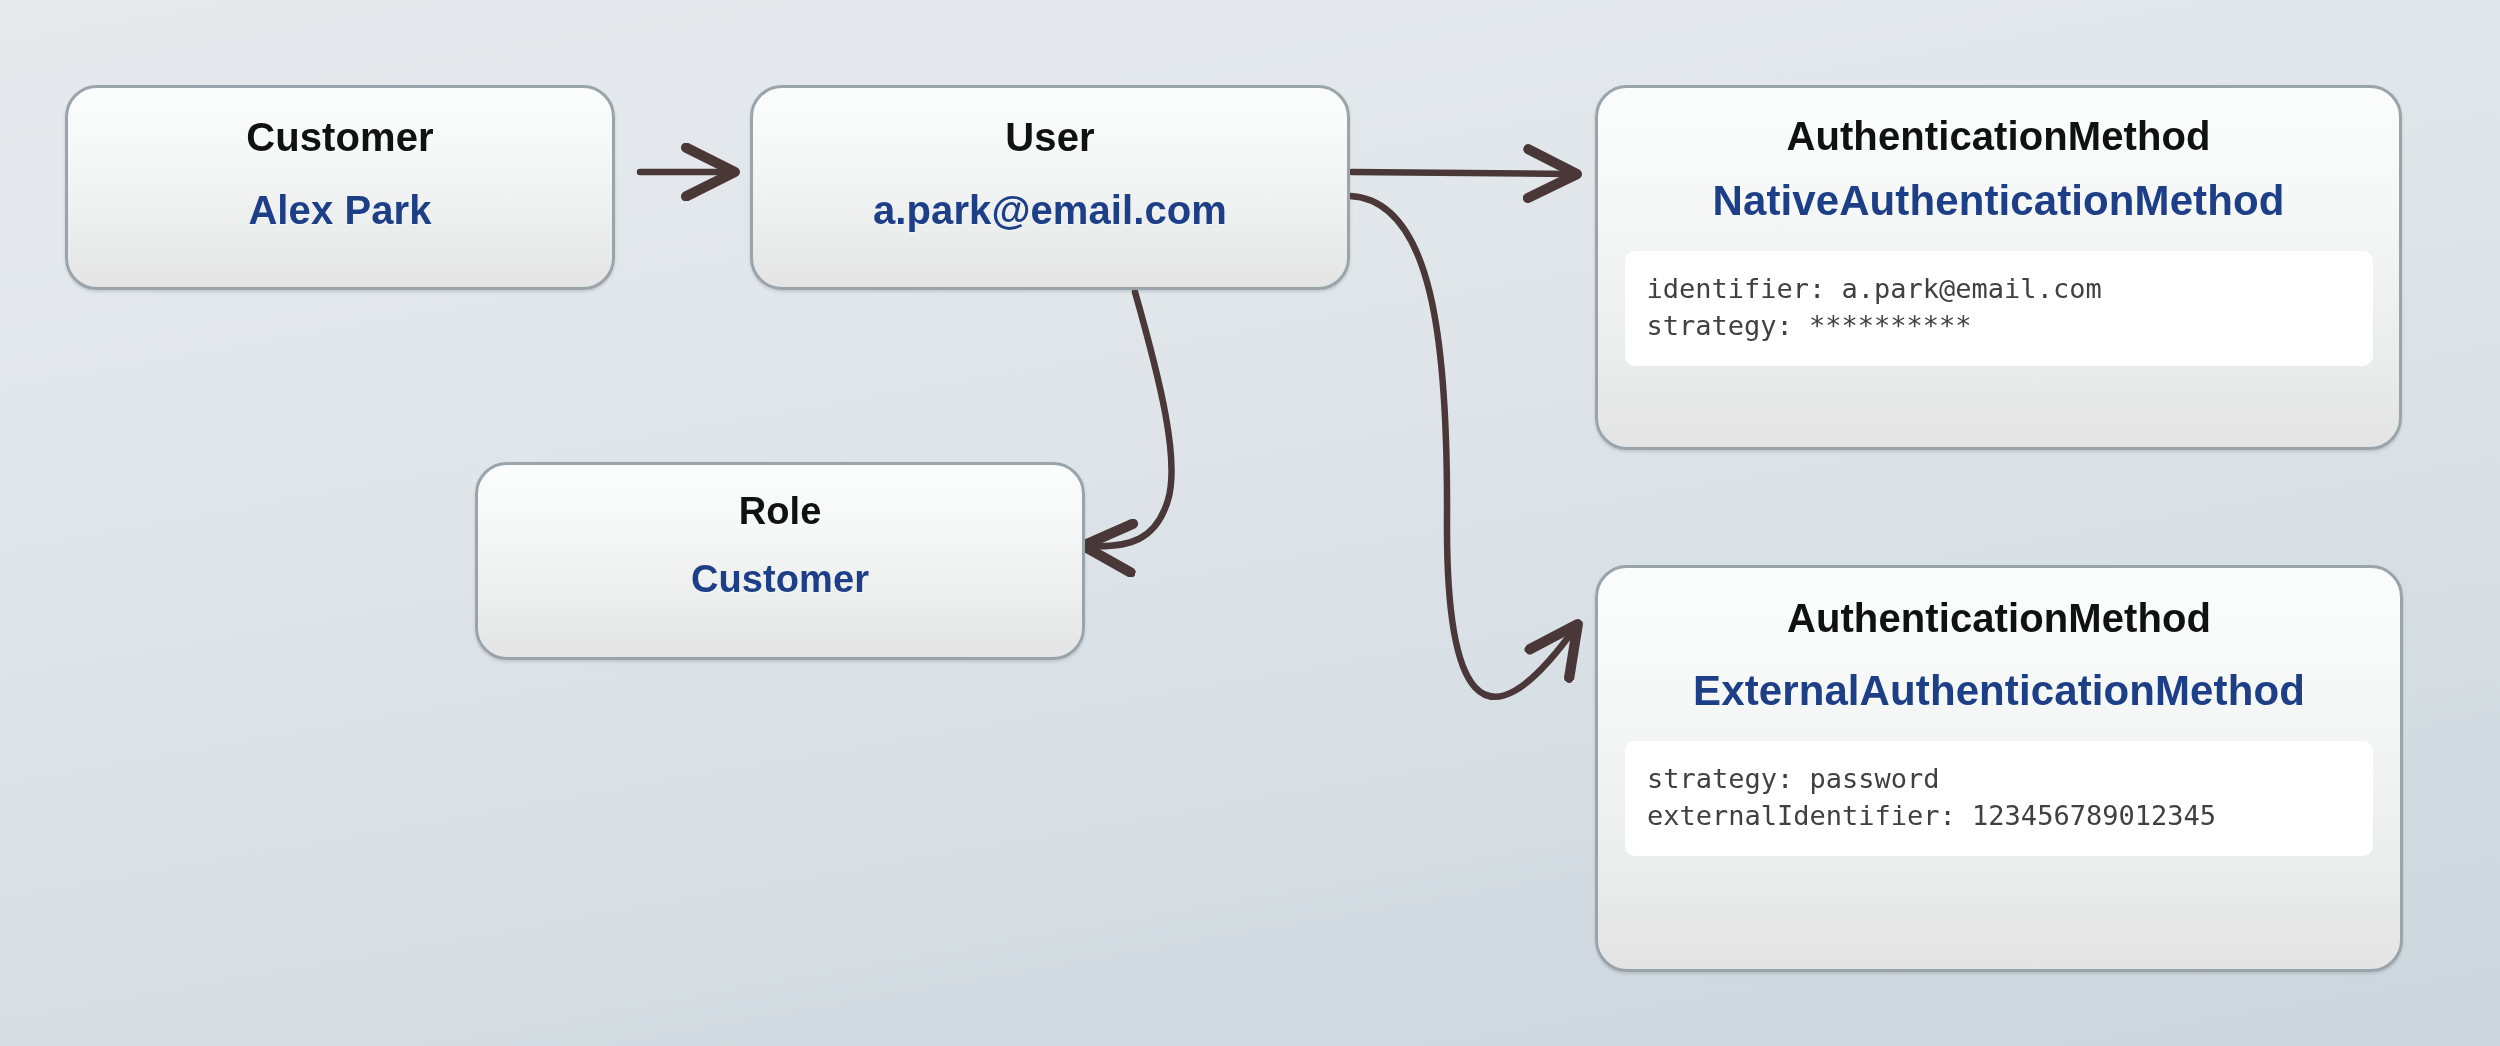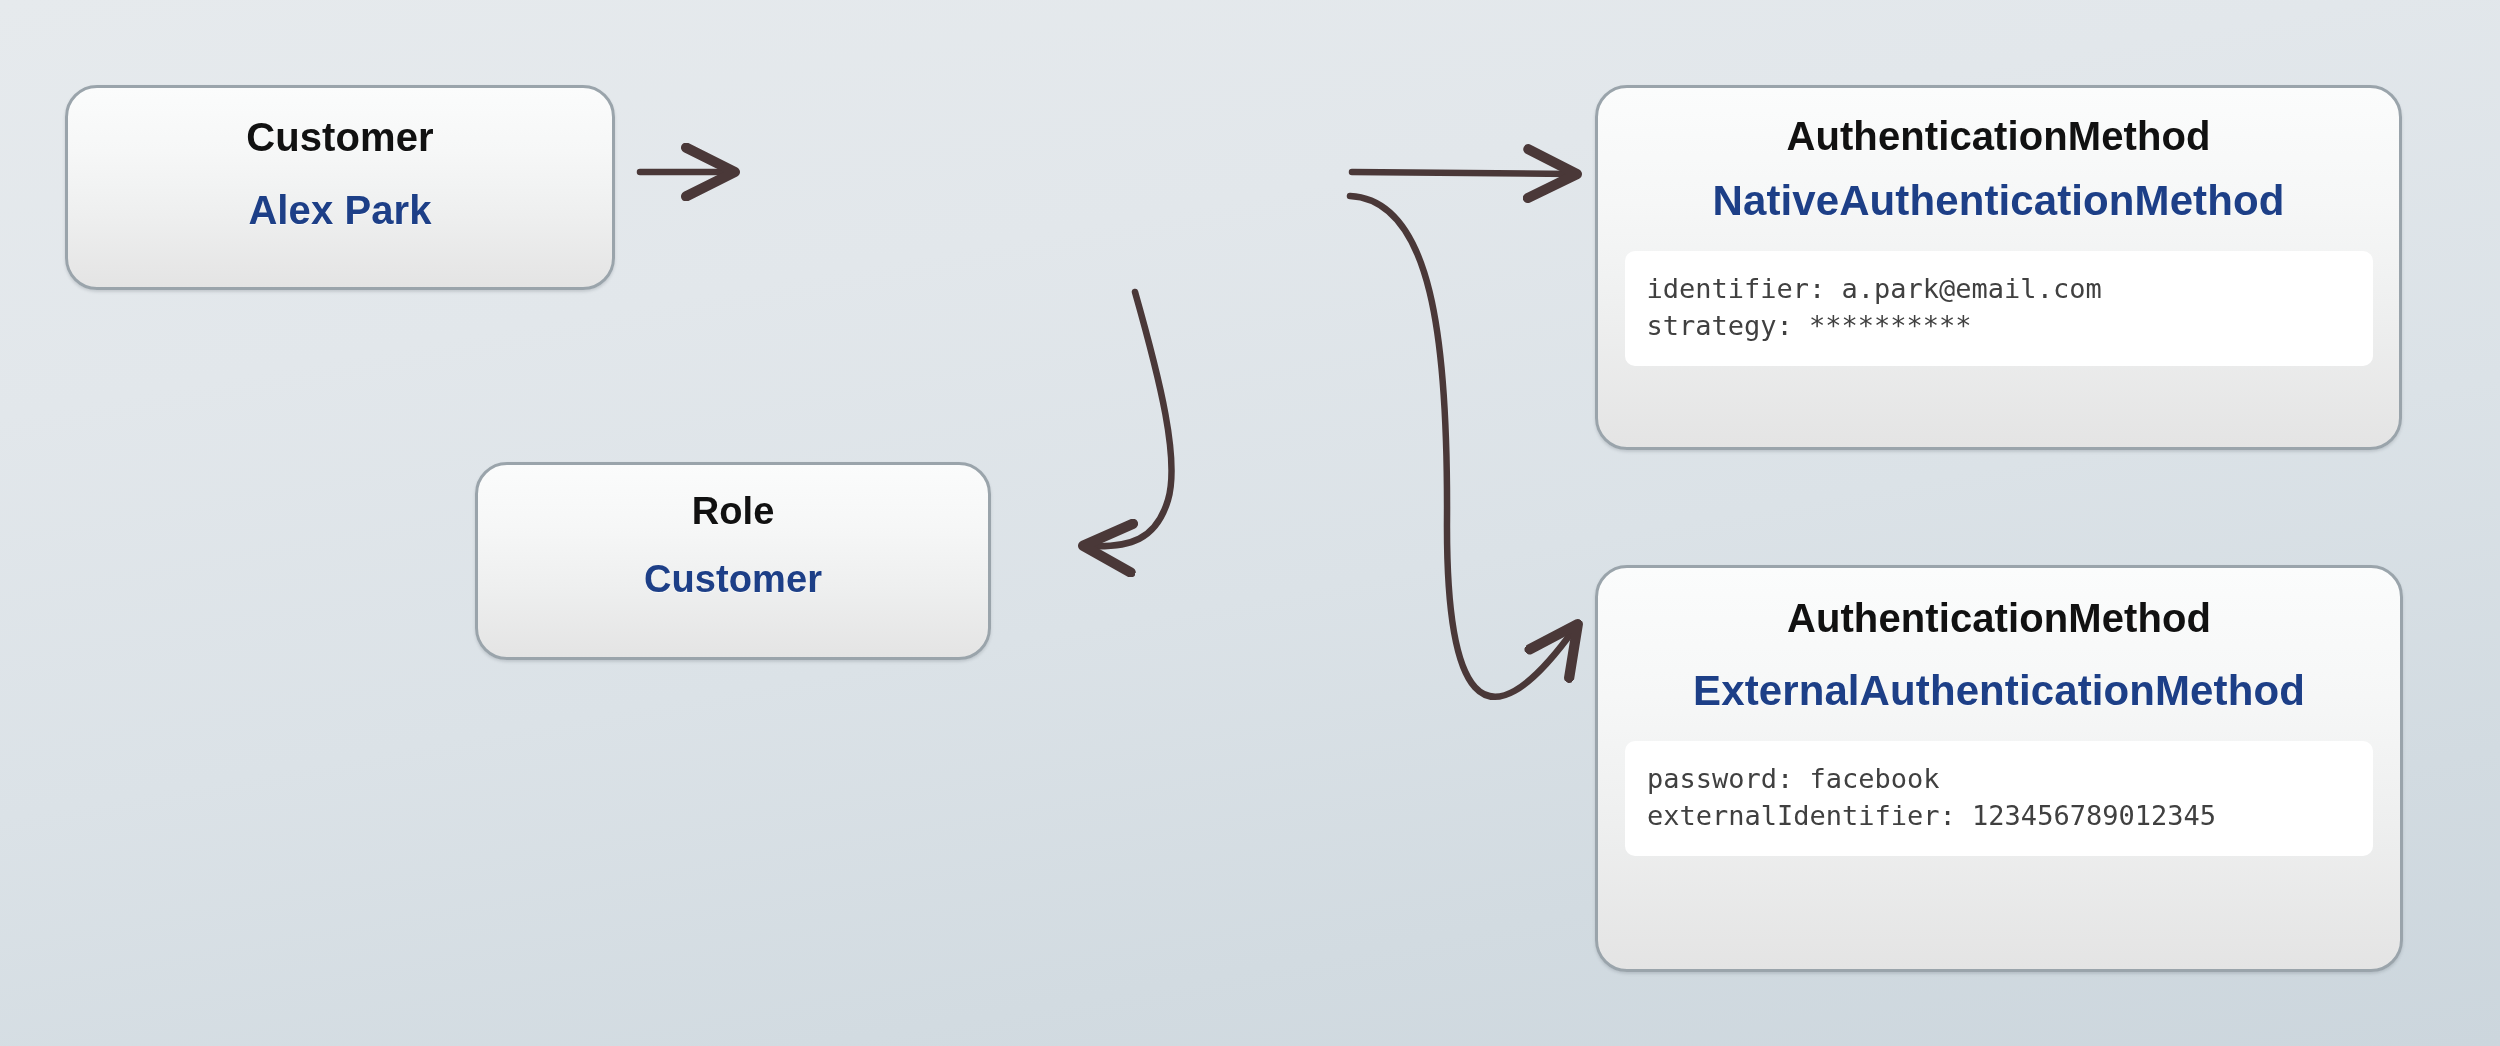--- a/index.html
+++ b/index.html
@@ -75,21 +75,21 @@
 
   #node-user {
     left: 750px; top: 85px;
     width: 600px; height: 205px;
   }
   #node-user .node-type { margin-top: 27px; }
   #node-user .node-name { margin-top: 28px; }
 
   #node-role {
     left: 475px; top: 462px;
-    width: 516px; height: 198px;
+    width: 610px; height: 198px;
   }
   #node-role .node-type { margin-top: 25px; font-size: 38px; }
   #node-role .node-name { margin-top: 25px; font-size: 38px; }
 
   
   .node-detail .node-type { font-size: 40px; }
   .node-detail .node-name { font-size: 42px; }
 
   #node-native {
     left: 1595px; top: 85px;
@@ -143,37 +143,41 @@
     <path d="M 1350 196 C 1432 200 1448 340 1447 520 C 1446 690 1480 760 1575 628" fill="none" stroke="#4a3838" stroke-width="6.5" stroke-linecap="round" marker-end="url(#arrowhead)"></path>
 
     <path d="M 1135 292 C 1160 380 1180 460 1168 500 C 1156 540 1130 548 1088 546" fill="none" stroke="#4a3838" stroke-width="6.5" stroke-linecap="round" marker-end="url(#arrowhead)"></path>
   </svg>
 
   <div class="node node-simple" id="node-customer">
     <div class="node-type">Customer</div>
     <div class="node-name">Alex Park</div>
   </div>
 
+  <div class="node node-simple" id="node-user">
+    <div class="node-type">User</div>
+    <div class="node-name">a.park@email.com</div>
+  </div>
 
   <div class="node node-simple" id="node-role">
     <div class="node-type">Role</div>
     <div class="node-name">Customer</div>
   </div>
 
   <div class="node node-detail" id="node-native">
     <div class="node-type">AuthenticationMethod</div>
     <div class="node-name">NativeAuthenticationMethod</div>
     <div class="attr-panel">
       <div class="attr-line">identifier: a.park@email.com</div>
       <div class="attr-line">strategy: **********</div>
     </div>
   </div>
 
   <div class="node node-detail" id="node-external">
     <div class="node-type">AuthenticationMethod</div>
     <div class="node-name">ExternalAuthenticationMethod</div>
     <div class="attr-panel">
-      <div class="attr-line">password: facebook</div>
+      <div class="attr-line">strategy: password</div>
       <div class="attr-line">externalIdentifier: 123456789012345</div>
     </div>
   </div>
 
 </div>
 
 </body></html>

